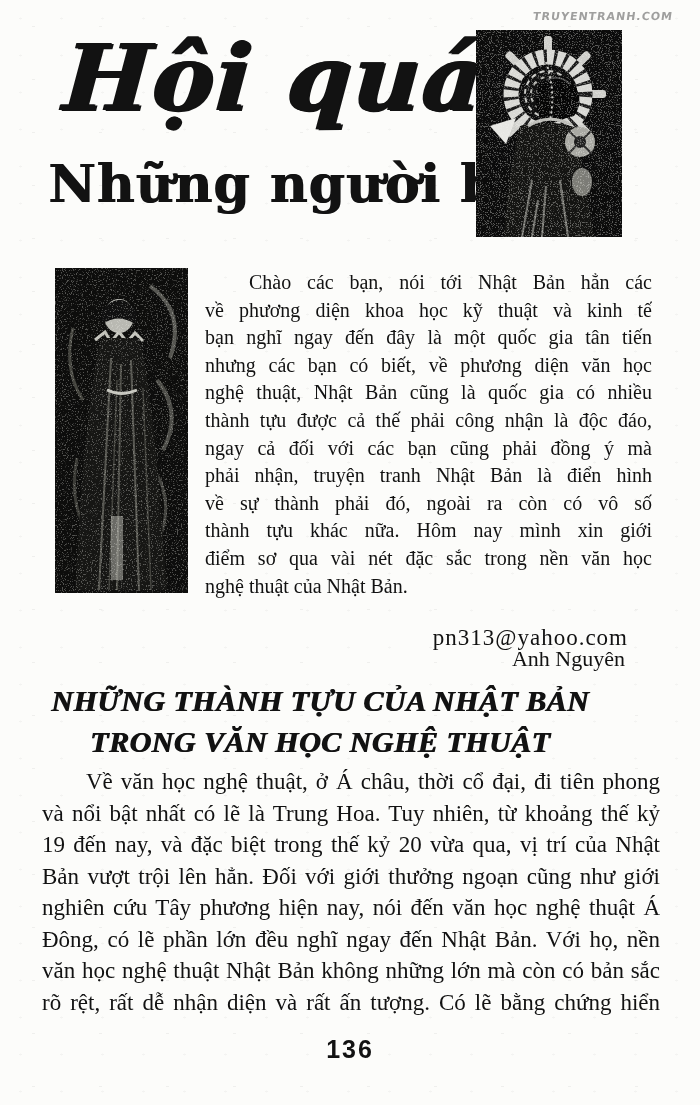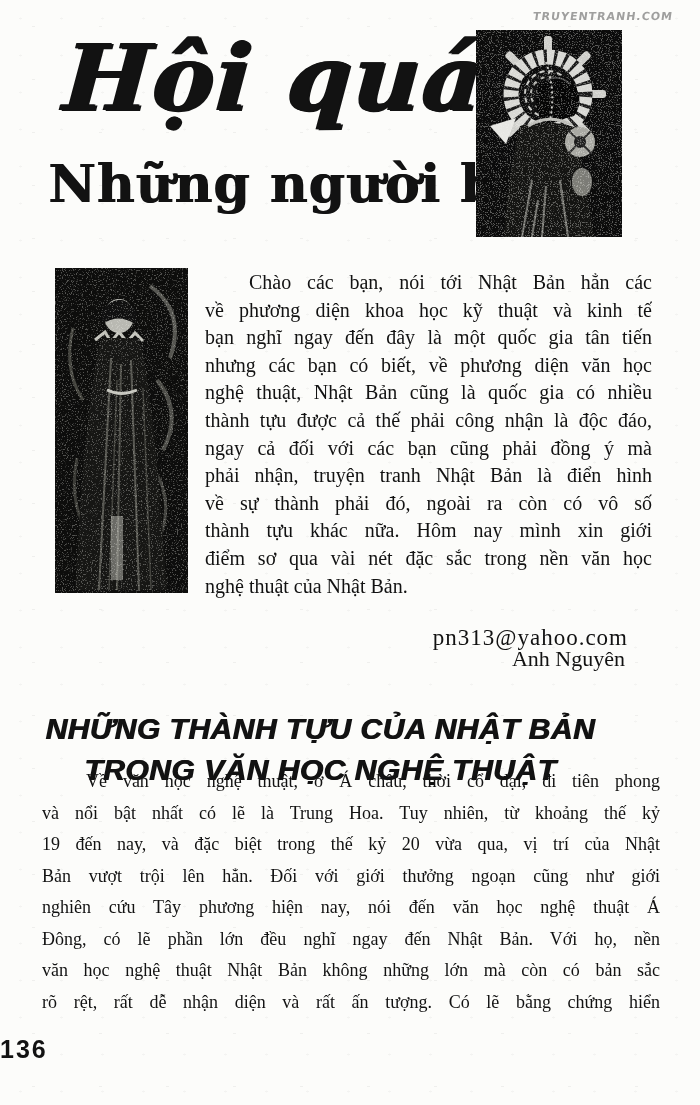--- a/index.html
+++ b/index.html
@@ -44,30 +44,29 @@
   .jline.plain { text-align-last:left; }
 
   .para1 { position:absolute; left:205px; top:269px; width:447px; font-size:20px; line-height:27.6px; }
   .para1 .jline:first-child { text-indent:44px; }
 
   .signature-name  { position:absolute; top:600px; right:75px; font-weight:normal; font-size:22px;margin-top:46px; }
   .signature-email { position:absolute; top:625px; right:72px; font-size:23px; letter-spacing:1px; }
 
   .section-heading {
     position:absolute; left:0; right:60px; top:680px; text-align:center;
-    font-family:Liberation Sans, sans-serif; font-weight:bold; font-style:italic;
+    font-family:Liberation Serif, serif; font-weight:bold; font-style:italic;
     font-size:30px; line-height:41px; letter-spacing:.5px;
     text-shadow:1px 0 0 var(--ink);
-    margin-top:28px;
   }
-  .para2 { position:absolute; left:42px; top:766px; width:618px; font-size:18px; line-height:31.5px; }
+  .para2 { position:absolute; left:42px; top:766px; width:618px; font-size:23px; line-height:31.5px; }
   .para2 .jline:first-child { text-indent:44px; }
 
   .page-number {
-    position:absolute; left:0; right:0; top:1035px; text-align:left;
+    position:absolute; left:0; right:0; top:1035px; text-align:center;
     font-family:"Liberation Sans","DejaVu Sans",sans-serif;
     font-weight:bold; font-size:25px; letter-spacing:2px;
   }
 </style>
 </head>
 <body>
 
 <div class="page">
 
   <div class="watermark">TRUYENTRANH.COM</div>

